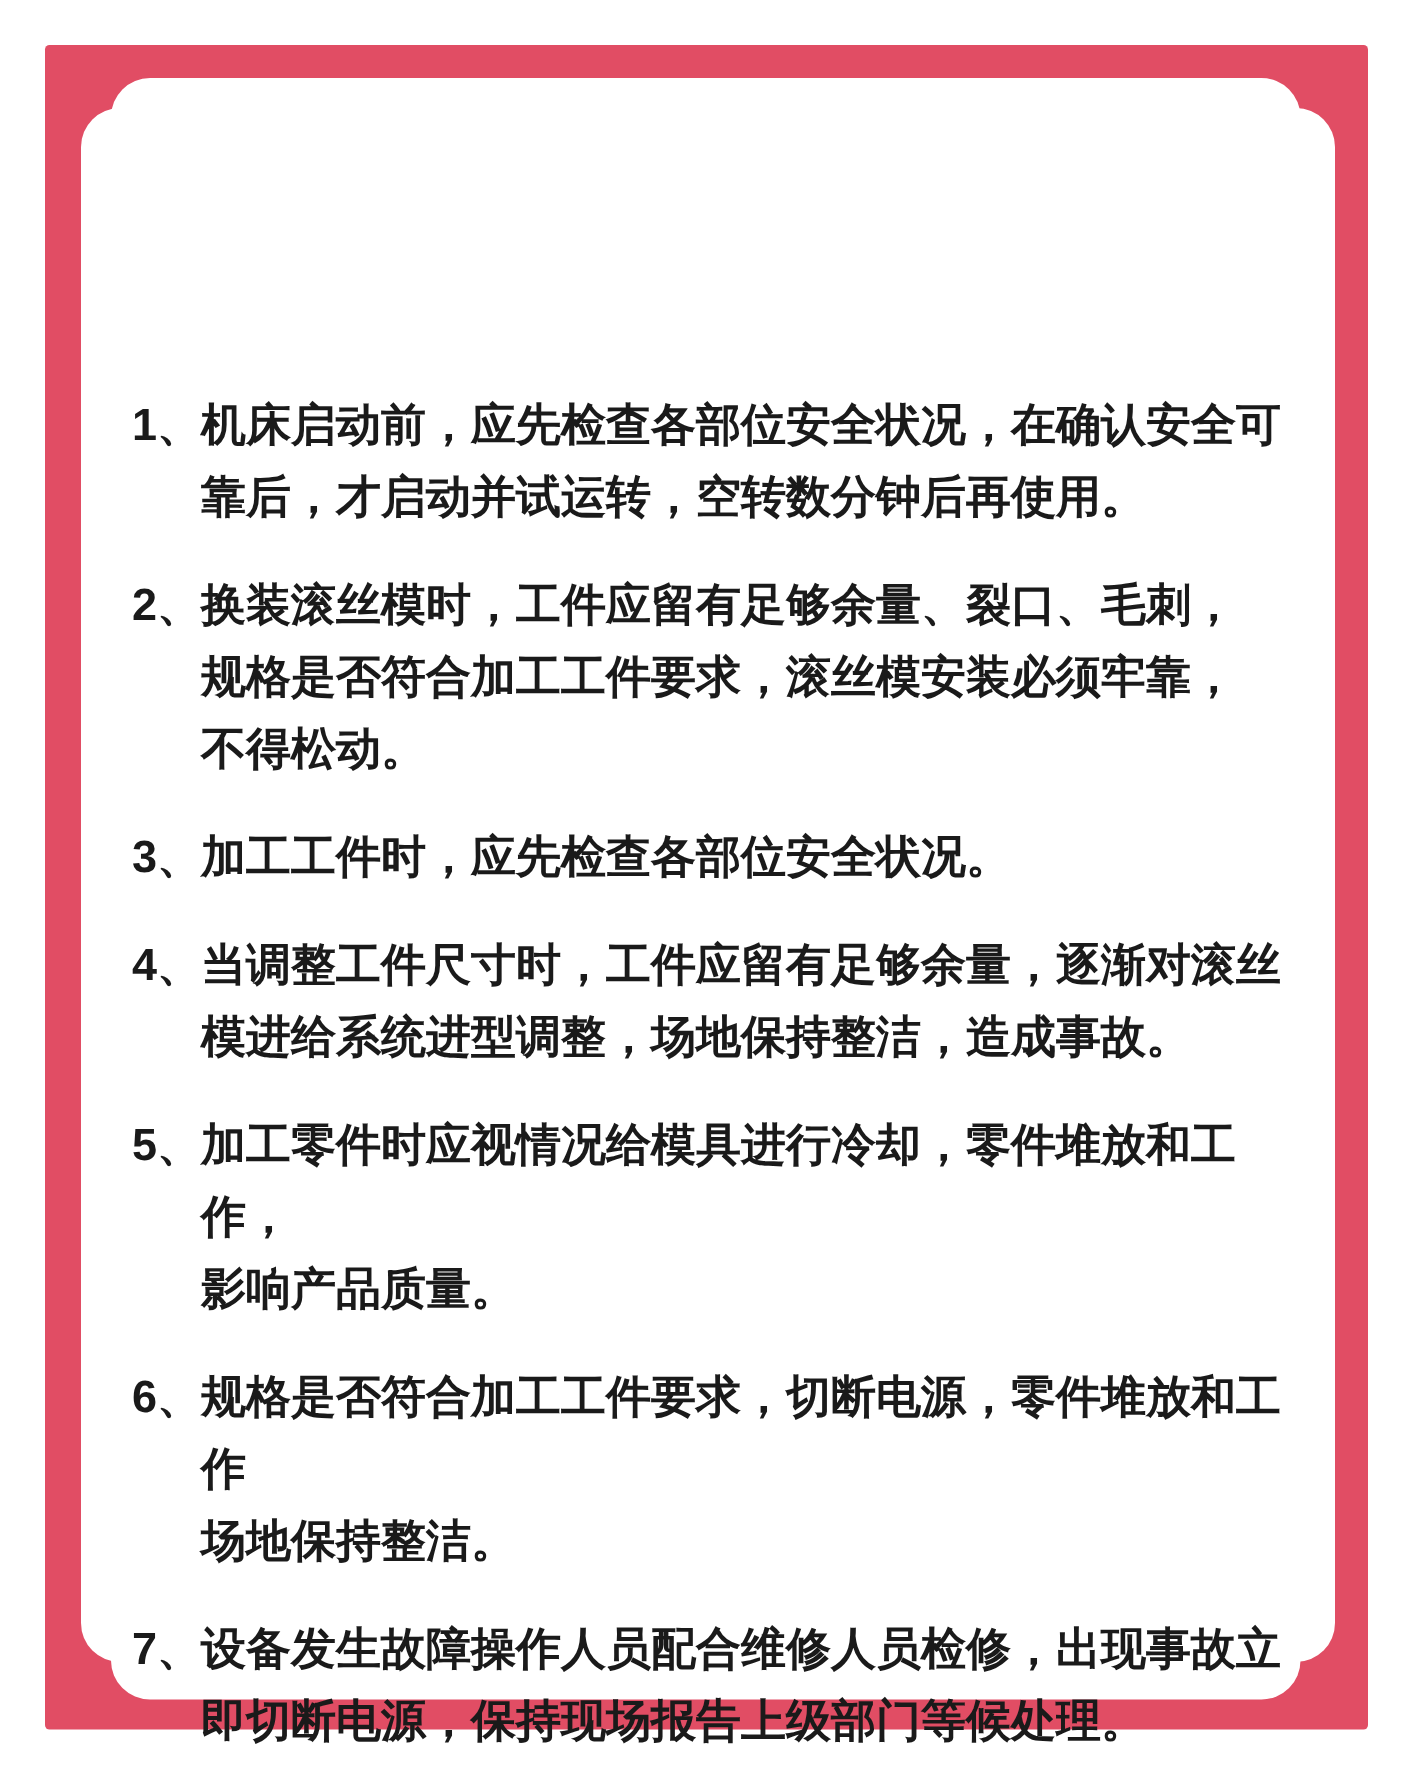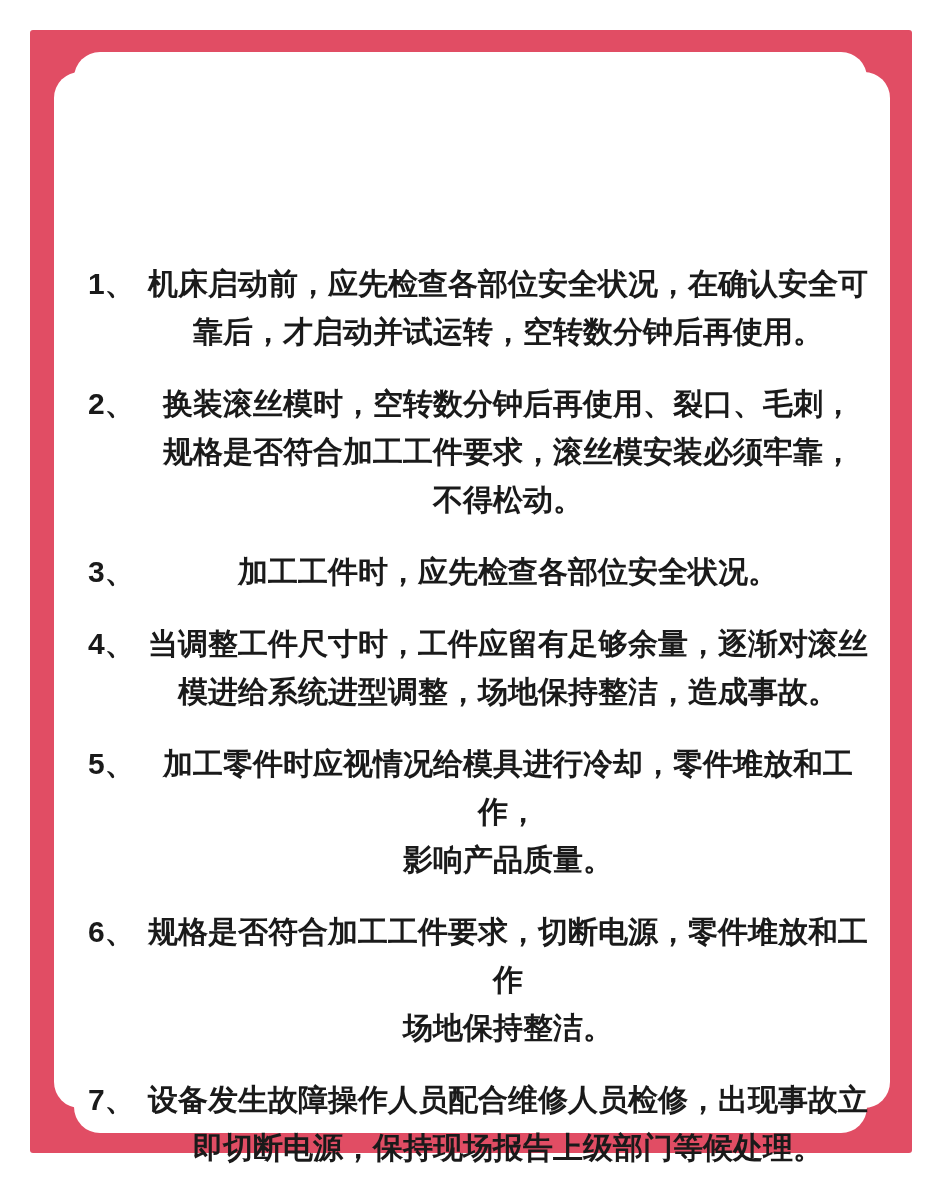--- a/index.html
+++ b/index.html
@@ -65,41 +65,40 @@
     margin-bottom:24px;
     color:var(--text);
   }
   .num{
     flex:0 0 46px;
     width:46px;
   }
   .text{
     flex:1;
     white-space:pre-wrap;
-    text-align:center;
   }
 </style>
 </head>
 <body>
 
 <div class="frame">
   <div class="card-h"></div>
   <div class="card-v"></div>
   <div class="content">
     <h1 class="title">钢筋滚丝机安全操作规程</h1>
     <div class="rules">
   <div class="item">
     <span class="num">1、</span>
     <span class="text">机床启动前，应先检查各部位安全状况，在确认安全可
 靠后，才启动并试运转，空转数分钟后再使用。</span>
   </div>
 
   <div class="item">
     <span class="num">2、</span>
-    <span class="text">换装滚丝模时，空转数分钟后再使用、裂口、毛刺，
+    <span class="text">换装滚丝模时，工件应留有足够余量、裂口、毛刺，
 规格是否符合加工工件要求，滚丝模安装必须牢靠，
 不得松动。</span>
   </div>
 
   <div class="item">
     <span class="num">3、</span>
     <span class="text">加工工件时，应先检查各部位安全状况。</span>
   </div>
 
   <div class="item">

